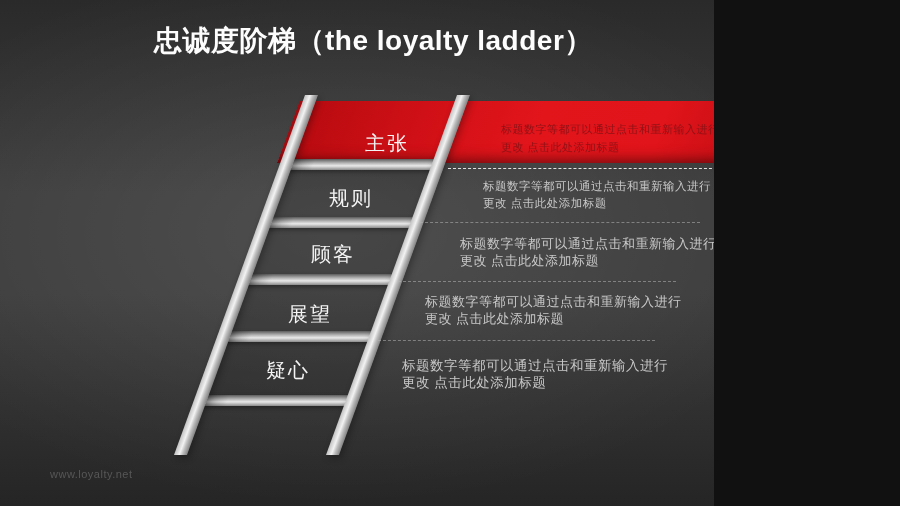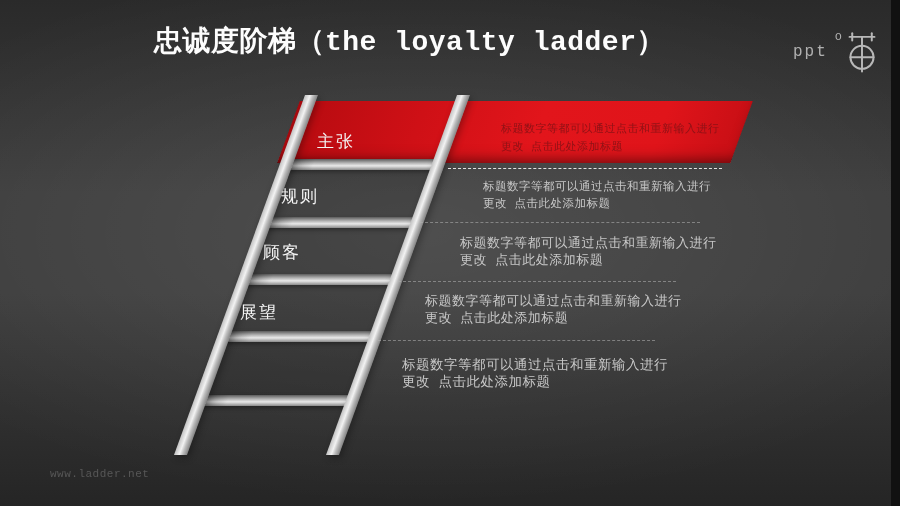--- a/index.html
+++ b/index.html
@@ -1,18 +1,18 @@
 <!DOCTYPE html>
 <html><head>
 <meta charset="utf-8">
 <style>
   html,body{margin:0;padding:0;background:#111;}
   .slide{
-    position:relative;width:891px;height:506px;overflow:hidden;
-    font-family:Liberation Mono, monospace;
+    position:relative;width:714px;height:506px;overflow:hidden;
+    font-family:Liberation Sans, sans-serif;
     background:
       radial-gradient(ellipse 95% 75% at 47% 46%, rgba(255,255,255,0.09), rgba(255,255,255,0) 72%),
       linear-gradient(180deg,#2a2a2a 0%,#3d3d3d 38%,#3d3d3d 58%,#252525 100%);
   }
   .title{
     position:absolute;left:154px;top:22px;
     font-size:28px;font-weight:700;color:#fdfdfd;letter-spacing:0.5px;white-space:nowrap;
   }
   .logo{position:absolute;left:793px;top:30px;display:flex;color:#b0b0b0;}
   .logo-text{font-size:16px;letter-spacing:2px;line-height:44px;}
@@ -37,22 +37,22 @@
   }
   .r1{top:64px}.r2{top:122px}.r3{top:179px}.r4{top:236px}.r5{top:300px}
   .rail{
     position:absolute;top:0;width:13px;height:360px;
     background:linear-gradient(90deg,#c2c2c2,#f2f2f2 40%,#bdbdbd 65%,#838383);
     box-shadow:3px 3px 7px rgba(0,0,0,0.30);
   }
   .rail-left{left:305px}.rail-right{left:457px}
   
   .step-label{
-    position:absolute;width:140px;height:22px;line-height:22px;text-align:left;
-    font-size:17px;color:#f4f4f4;letter-spacing:2px;z-index:5;cursor:text;white-space:nowrap;
+    position:absolute;width:140px;height:22px;line-height:22px;text-align:center;
+    font-size:20px;color:#f4f4f4;letter-spacing:2px;z-index:5;cursor:text;white-space:nowrap;
   }
   .l1{left:317px;top:132px}.l2{left:281px;top:187px}.l3{left:263px;top:243px}
   .l4{left:240px;top:303px}.l5{left:218px;top:359px}
   .desc{position:absolute;color:#c8c8c8;letter-spacing:0.5px;z-index:5;white-space:nowrap;cursor:text;}
   .d1{left:501px;top:120px;font-size:11px;line-height:18px;color:#8e1216;}
   .d2{left:483px;top:178px;font-size:11.5px;line-height:17px;}
   .d3{left:460px;top:235px;font-size:13px;line-height:17px;}
   .d4{left:425px;top:293px;font-size:13px;line-height:17px;}
   .d5{left:402px;top:357px;font-size:13.5px;line-height:17px;}
   .sep{position:absolute;height:0;border-top:1px dashed rgba(180,180,180,0.55);z-index:4;}
@@ -94,20 +94,21 @@
     <div class="rung r4"></div>
     <div class="rung r5"></div>
     <div class="rail rail-left"></div>
     <div class="rail rail-right"></div>
   </div>
 
   <div class="step-label l1">主张</div>
   <div class="step-label l2">规则</div>
   <div class="step-label l4">展望</div>
   <div class="step-label l3">顾客</div>
+  <div class="step-label l5">疑心</div>
 
   <div class="desc d1">
     <div>标题数字等都可以通过点击和重新输入进行</div>
     <div>更改 点击此处添加标题</div>
   </div>
   <div class="desc d2">
     <div>标题数字等都可以通过点击和重新输入进行</div>
     <div>更改 点击此处添加标题</div>
   </div>
   <div class="desc d3">
@@ -121,15 +122,15 @@
   <div class="desc d5">
     <div>标题数字等都可以通过点击和重新输入进行</div>
     <div>更改 点击此处添加标题</div>
   </div>
 
   <div class="sep s1"></div>
   <div class="sep s2"></div>
   <div class="sep s3"></div>
   <div class="sep s4"></div>
 
-  <div class="watermark">www.ladder.net</div>
+  <div class="watermark">www.loyalty.net</div>
 
 </div>
 
 </body></html>

